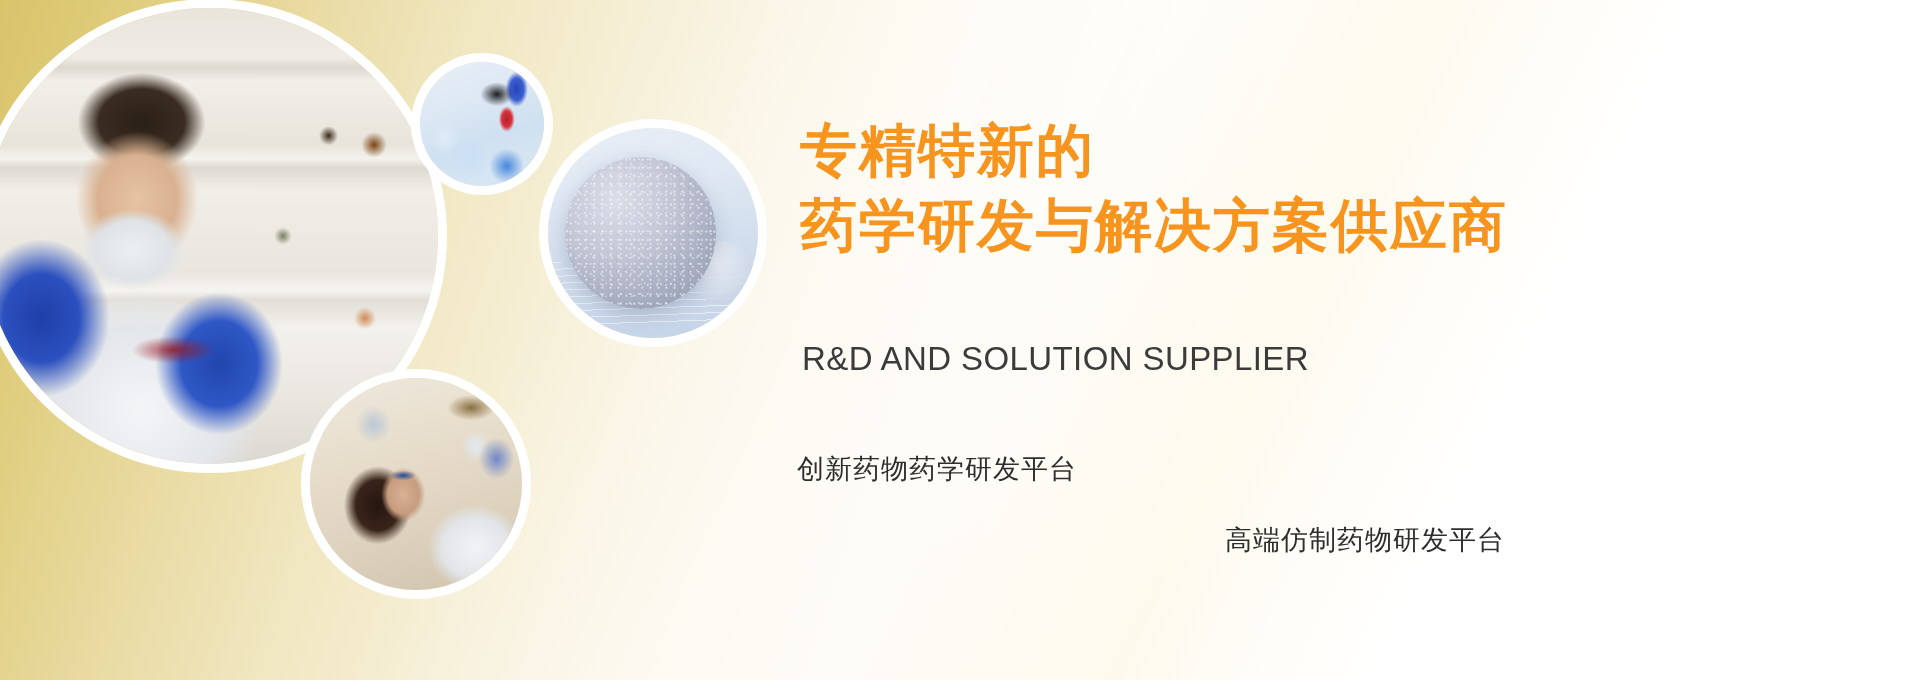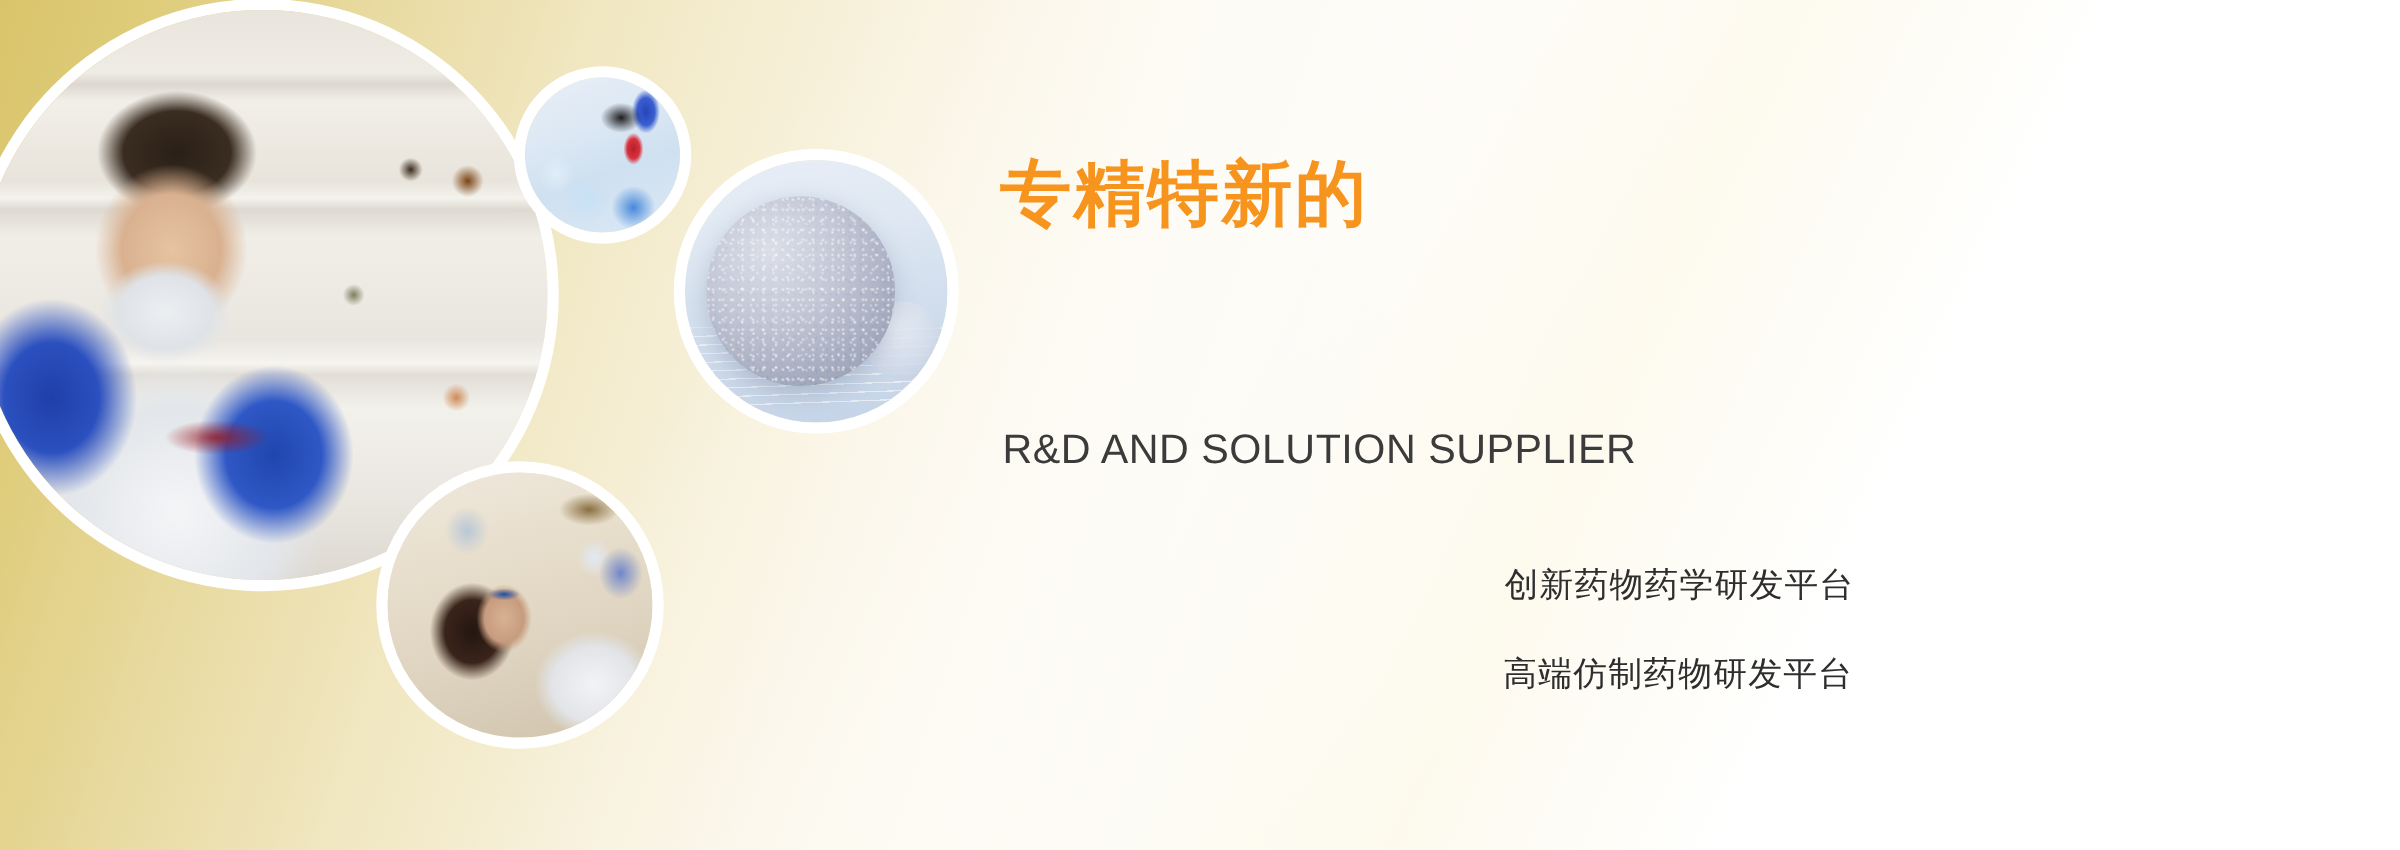--- a/index.html
+++ b/index.html
@@ -224,21 +224,21 @@
     top: 118px;
     width: 100%;
   }
   .headline-line {
     color: #f7941e;
     font-size: 57px;
     font-weight: 700;
     letter-spacing: 2px;
     line-height: 1.32;
     white-space: nowrap;
-    font-family: Liberation Sans, sans-serif;
+    font-family: Liberation Mono, monospace;
   }
 
   .subtitle {
     position: absolute;
     left: 7px;
     top: 338px;
     width: 720px;
   }
   .subtitle-line {
     color: #3b3b3b;
@@ -257,25 +257,24 @@
     width: 1095px;
   }
   .tagline {
     color: #2e2e2e;
     font-size: 27px;
     font-weight: 400;
     letter-spacing: 1px;
     line-height: 1;
     white-space: nowrap;
     font-family: "DejaVu Sans", "Liberation Sans", sans-serif;
-    text-align: center;
   }
   .tagline-1 { margin-left: 2px;   margin-bottom: 44px; }
   .tagline-2 { margin-left: 180px; margin-bottom: 44px; }
-  .tagline-3 { }
+  .tagline-3 { margin-left: 430px; }
 </style>
 </head>
 <body>
 
 <div class="banner">
 
   <div class="sheen"></div>
 
   <div class="collage">
 
@@ -298,20 +297,21 @@
     <div class="circ circ-female">
       <div class="photo-female"></div>
     </div>
 
   </div>
 
   <div class="content">
 
     <div class="headline">
       <div class="headline-line">专精特新的</div>
+      <div class="headline-line">药学研发与解决方案供应商</div>
     </div>
 
     <div class="subtitle">
       <div class="subtitle-line">R&amp;D AND SOLUTION SUPPLIER</div>
     </div>
 
     <div class="taglines">
       <div class="tagline tagline-1">创新药物药学研发平台</div>
       <div class="tagline tagline-3">高端仿制药物研发平台</div>
     </div>

